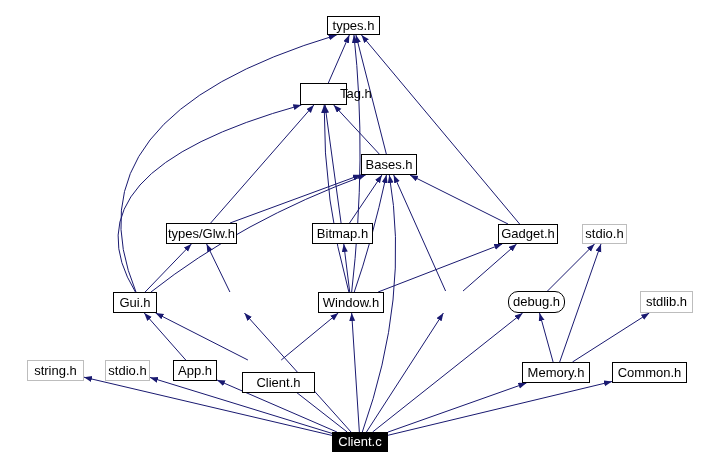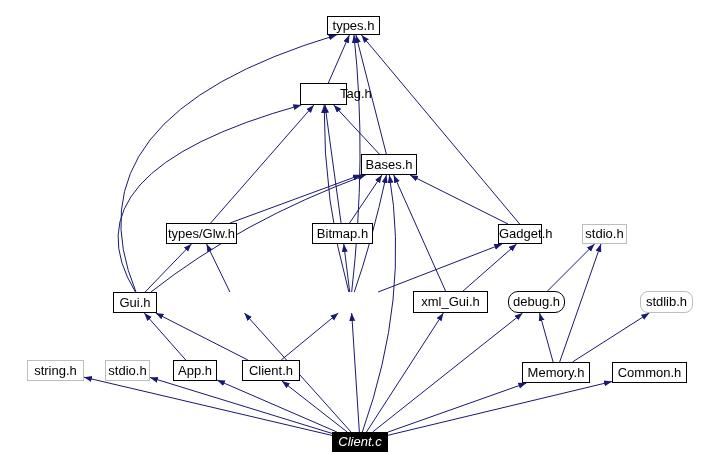--- a/index.html
+++ b/index.html
@@ -5,21 +5,21 @@
   html,body{margin:0;padding:0;background:#ffffff;}
   #canvas{position:relative;width:707px;height:465px;background:var(--bg,#fff);overflow:hidden;
           font-family:"Liberation Sans", sans-serif;}
   #edges{position:absolute;left:0;top:0;width:707px;height:465px;}
   .edge{fill:none;stroke:var(--edge,#191970);stroke-width:1;}
   #nodes{position:absolute;left:0;top:0;width:707px;height:465px;}
   .node{position:absolute;box-sizing:border-box;background:var(--nodebg,#fff);
         border:1px solid var(--nodeborder,#000);color:var(--text,#000);
         font-size:13px;text-align:center;white-space:nowrap;cursor:pointer;}
   .node.external{border-color:var(--extborder,#bdbdbd);}
-  .node.main{background:var(--mainbg,#000);color:var(--maintext,#fff);border-color:var(--mainbg,#000);font-style:italic;}
+  .node.main{background:var(--mainbg,#000);color:var(--maintext,#fff);border-color:var(--mainbg,#000);}
   .node span{display:inline-block;}
 </style>
 </head>
 <body>
 
 <div id="canvas">
   <svg id="edges" width="707" height="465" viewBox="0 0 707 465">
     <defs>
       <marker id="arrow" markerWidth="10" markerHeight="8" refX="8" refY="3" orient="auto" markerUnits="userSpaceOnUse">
         <path d="M0,0 L8,3 L0,6 Z" style="fill:var(--edge,#191970);"></path>
@@ -64,27 +64,27 @@
       <path d="M372.60714285714283,432 L522.6321428571429,313" class="edge" marker-end="url(#arrow)"></path>
       <path d="M388,432.07142857142856 L526.3884892086331,383" class="edge" marker-end="url(#arrow)"></path>
       <path d="M388,435.27806563039724 L612,381.5025906735751" class="edge" marker-end="url(#arrow)"></path>
     </svg>
   <div id="nodes">
       <div class="node internal" style="left: 327px; top: 16px; width: 53px; height: 19px; line-height: 17px;"><span>types.h</span></div>
       <div class="node internal" style="left: 300px; top: 83px; width: 47px; height: 22px; line-height: 20px; padding-left: 39px;"><span>Tag.h</span></div>
       <div class="node internal" style="left: 361px; top: 154px; width: 56px; height: 21px; line-height: 19px;"><span>Bases.h</span></div>
       <div class="node internal" style="left: 166px; top: 223px; width: 71px; height: 21px; line-height: 19px;"><span>types/Glw.h</span></div>
       <div class="node internal" style="left: 312px; top: 223px; width: 61px; height: 21px; line-height: 19px;"><span>Bitmap.h</span></div>
-      <div class="node internal" style="left: 498px; top: 224px; width: 44px; height: 20px; line-height: 18px;"><span>Gadget.h</span></div>
+      <div class="node internal" style="left: 498px; top: 224px; width: 60px; height: 20px; line-height: 18px;"><span>Gadget.h</span></div>
       <div class="node external" style="left: 582px; top: 224px; width: 45px; height: 20px; line-height: 18px;"><span>stdio.h</span></div>
       <div class="node internal" style="left: 113px; top: 292px; width: 44px; height: 21px; line-height: 19px;"><span>Gui.h</span></div>
-      <div class="node internal" style="left: 413px; top: 291px; width: 75px; height: 22px; line-height: 20px;"><span>xml_Gui.h</span></div>
+      <div class="node internal" style="left: 318px; top: 292px; width: 66px; height: 21px; line-height: 19px;"><span>Window.h</span></div>
       <div class="node internal" style="left: 508px; top: 291px; width: 57px; height: 22px; line-height: 20px; border-radius: 10px;"><span>debug.h</span></div>
-      <div class="node external" style="left: 640px; top: 291px; width: 53px; height: 22px; line-height: 20px; border-radius: 8px;"><span>stdlib.h</span></div>
+      <div class="node external" style="left: 640px; top: 291px; width: 53px; height: 22px; line-height: 20px;"><span>stdlib.h</span></div>
       <div class="node external" style="left: 27px; top: 360px; width: 57px; height: 21px; line-height: 19px;"><span>string.h</span></div>
       <div class="node external" style="left: 105px; top: 360px; width: 45px; height: 21px; line-height: 19px;"><span>stdio.h</span></div>
       <div class="node internal" style="left: 173px; top: 360px; width: 44px; height: 21px; line-height: 19px;"><span>App.h</span></div>
-      <div class="node internal" style="left: 242px; top: 360px; width: 58px; height: 21px; line-height: 19px;"><span>Client.h</span></div>
+      <div class="node internal" style="left: 242px; top: 372px; width: 73px; height: 21px; line-height: 19px;"><span>Client.h</span></div>
       <div class="node internal" style="left: 522px; top: 362px; width: 68px; height: 21px; line-height: 19px;"><span>Memory.h</span></div>
       <div class="node internal" style="left: 612px; top: 362px; width: 75px; height: 21px; line-height: 19px;"><span>Common.h</span></div>
       <div class="node main" style="left: 332px; top: 432px; width: 56px; height: 20px; line-height: 18px;"><span>Client.c</span></div>
     </div>
 </div>
 
 </body></html>

